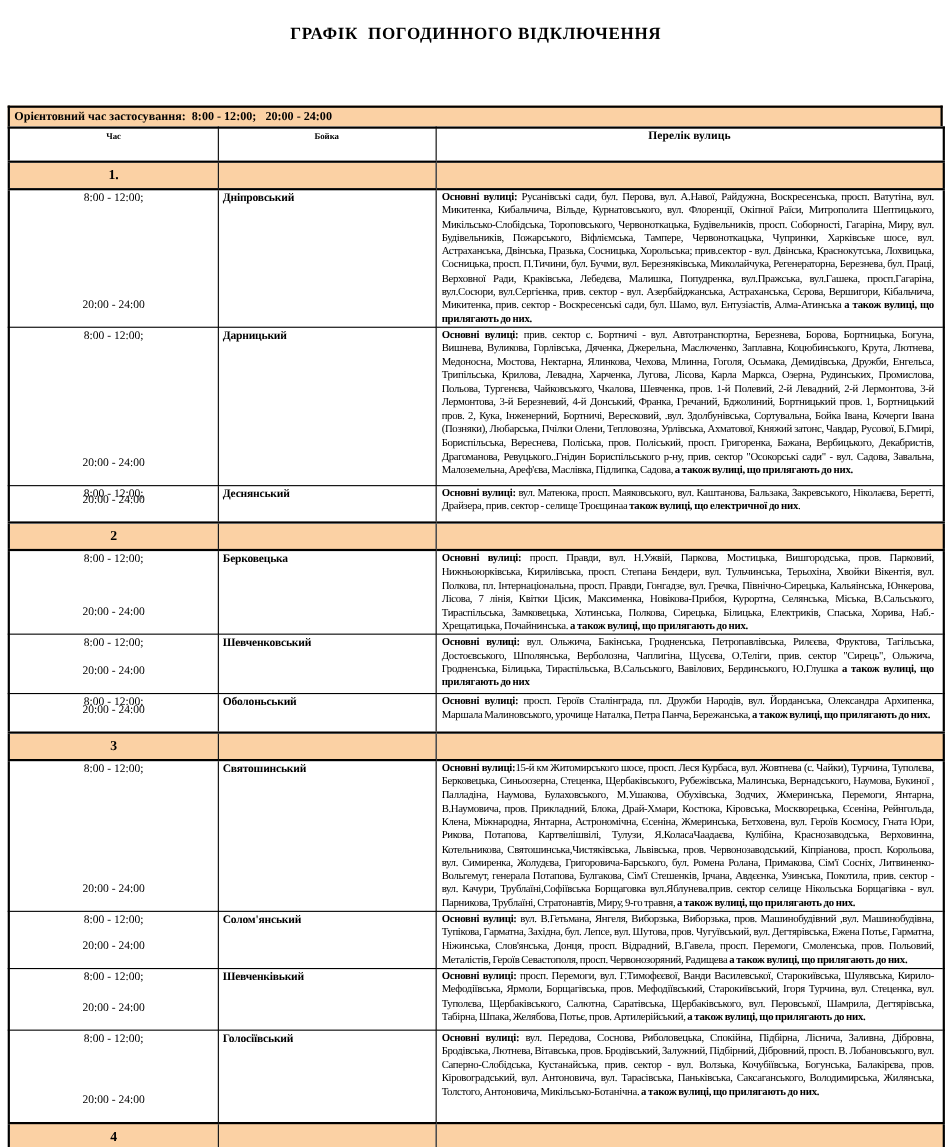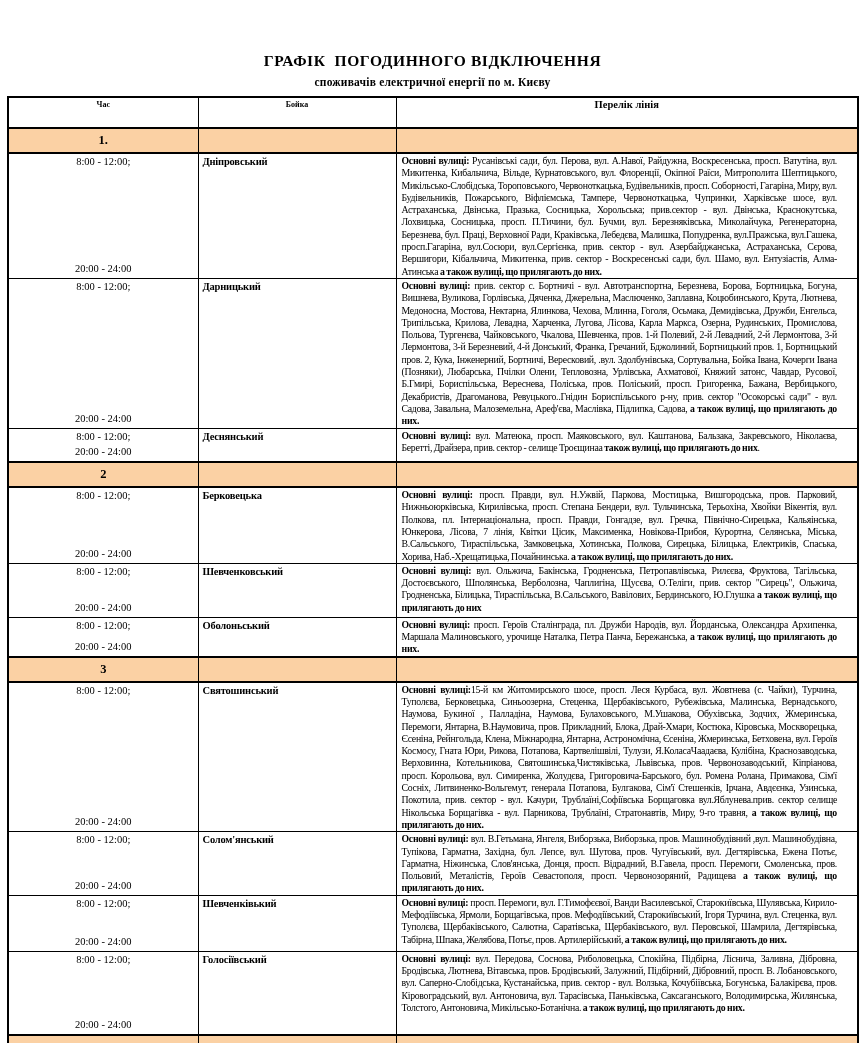--- a/index.html
+++ b/index.html
@@ -2,67 +2,67 @@
 <html><head>
 <meta charset="utf-8">
 <style>
   html,body{margin:0;padding:0;}
   body{
     width:865px;height:1043px;overflow:hidden;background:#ffffff;color:#000;
     font-family:"Liberation Serif","DejaVu Serif",serif;
     position:relative;
   }
   .title-block{position:absolute;top:22px;left:0;width:100%;text-align:center;}
-  .title{font-weight:bold;font-size:15.5px;letter-spacing:.6px;white-space:pre;margin-top:30px;}
+  .title{font-weight:bold;font-size:15.5px;letter-spacing:.6px;white-space:pre;}
   .subtitle{font-weight:bold;font-size:11.5px;margin-top:6px;letter-spacing:.2px;}
   .sheet{position:absolute;top:96px;left:7px;width:850px;}
   .banner{
     background:#FBD1A4;border:2px solid #000;border-bottom:none;
     font-weight:bold;font-size:11px;padding:2px 4px 3px 4px;white-space:pre;
   }
   table{border-collapse:collapse;table-layout:fixed;width:850px;background:#fff;}
   col.c-time{width:190px;}
   col.c-district{width:198px;}
   col.c-streets{width:462px;}
   th,td{border:1.5px solid #000;vertical-align:top;overflow:hidden;}
   table{border:2px solid #000;}
   th.th-small{font-size:8px;font-weight:bold;text-align:center;padding:2px 0 18px 0;}
   th.th-big{font-size:10.5px;font-weight:bold;text-align:center;padding:1px 0 2px 0;}
   tr.band td{background:#FBD1A4;height:21px;border-top:2px solid #000;border-bottom:2px solid #000;}
   td.band-num{font-weight:bold;font-size:12.5px;text-align:center;vertical-align:middle;padding-top:1px;}
   td.time{position:relative;font-size:10.5px;margin-top:24px;}
   .t-top{position:absolute;top:2px;left:0;right:0;text-align:center;}
-  .t-bot{position:absolute;bottom:4px;left:0;right:0;text-align:center;}
+  .t-bot{position:absolute;bottom:14px;left:0;right:0;text-align:center;}
   td.district{font-weight:bold;font-size:10.5px;padding:2px 3px 0 4px;letter-spacing:-.2px;}
   td.streets{
     font-size:9.8px;line-height:12.3px;text-align:justify;
-    padding:1px 20px 0 5px;letter-spacing:-.3px;word-spacing:-.5px;
+    padding:1px 8px 0 5px;letter-spacing:-.3px;word-spacing:-.5px;
   }
   td.streets b{letter-spacing:-.25px;}
 </style>
 </head>
 <body>
 
 <div class="title-block">
   <div class="title">ГРАФІК  ПОГОДИННОГО ВІДКЛЮЧЕННЯ</div>
-  <div class="subtitle">споживачів електричної енергії по м. Києву</div>
 </div>
 
 <div class="sheet">
+  <div class="banner">Орієнтовний час застосування:  8:00 - 12:00;   20:00 - 24:00</div>
   <table>
     <colgroup>
         <col class="c-time">
         <col class="c-district">
         <col class="c-streets">
       </colgroup>
     <thead>
       <tr>
         <th class="th-small">Час</th>
         <th class="th-small">Бойка</th>
-        <th class="th-big">Перелік лінія</th>
+        <th class="th-big">Перелік вулиць</th>
       </tr>
     </thead>
     <tbody id="rows">
         <tr class="band">
           <td class="band-num">1.</td>
           <td></td>
           <td></td>
         </tr>
         <tr class="drow" style="height: 112px;">
           <td class="time">
@@ -79,21 +79,21 @@
           </td>
           <td class="district">Дарницький</td>
           <td class="streets"><b>Основні вулиці:</b><span> прив. сектор с. Бортничі - вул. Автотранспортна, Березнева, Борова, Бортницька, Богуна, Вишнева, Вуликова, Горлівська, Дяченка, Джерельна, Маслюченко, Заплавна, Коцюбинського, Крута, Лютнева, Медоносна, Мостова, Нектарна, Ялинкова, Чехова, Млинна, Гоголя, Осьмака, Демидівська, Дружби, Енгельса, Трипільська, Крилова, Левадна, Харченка, Лугова, Лісова, Карла Маркса, Озерна, Рудинських, Промислова, Польова, Тургенєва, Чайковського, Чкалова, Шевченка, пров. 1-й Полевий, 2-й Левадний, 2-й Лермонтова, 3-й Лермонтова, 3-й Березневий, 4-й Донський, Франка, Гречаний, Бджолиний, Бортницький пров. 1, Бортницький пров. 2, Кука, Інженерний, Бортничі, Вересковий, .вул. Здолбунівська, Сортувальна, Бойка Івана, Кочерги Івана (Позняки), Любарська, Пчілки Олени, Тепловозна, Урлівська,  Ахматової, Княжий затонс, Чавдар, Русової, Б.Гмирі, Бориспільська, Вереснева, Поліська, пров. Поліський, просп. Григоренка, Бажана, Вербицького, Декабристів, Драгоманова, Ревуцького..Гнідин Бориспільського р-ну, прив. сектор "Осокорські сади" - вул. Садова, Завальна, Малоземельна, Ареф'єва, Маслівка, Підлипка, Садова, </span><b>а також вулиці, що прилягають до них.</b><span></span></td>
         </tr>
         <tr class="drow" style="height: 34px;">
           <td class="time">
             <span class="t-top">8:00 - 12:00;</span>
             <span class="t-bot">20:00 - 24:00</span>
           </td>
           <td class="district">Деснянський</td>
-          <td class="streets"><b>Основні вулиці:</b><span> вул. Матеюка, просп. Маяковського, вул. Каштанова, Бальзака, Закревського, Ніколаєва, Беретті, Драйзера, прив. сектор - селище Троєщинаа </span><b>також вулиці, що прилягають до них</b><span>.</span></td>
+          <td class="streets"><b>Основні вулиці:</b><span> вул. Матеюка, просп. Маяковського, вул. Каштанова, Бальзака, Закревського, Ніколаєва, Беретті, Драйзера, прив. сектор - селище Троєщинаа </span><b>також вулиці, що електричної до них</b><span>.</span></td>
         </tr>
         <tr class="band">
           <td class="band-num">2</td>
           <td></td>
           <td></td>
         </tr>
         <tr class="drow" style="height: 67px;">
           <td class="time">
             <span class="t-top">8:00 - 12:00;</span>
             <span class="t-bot">20:00 - 24:00</span>

